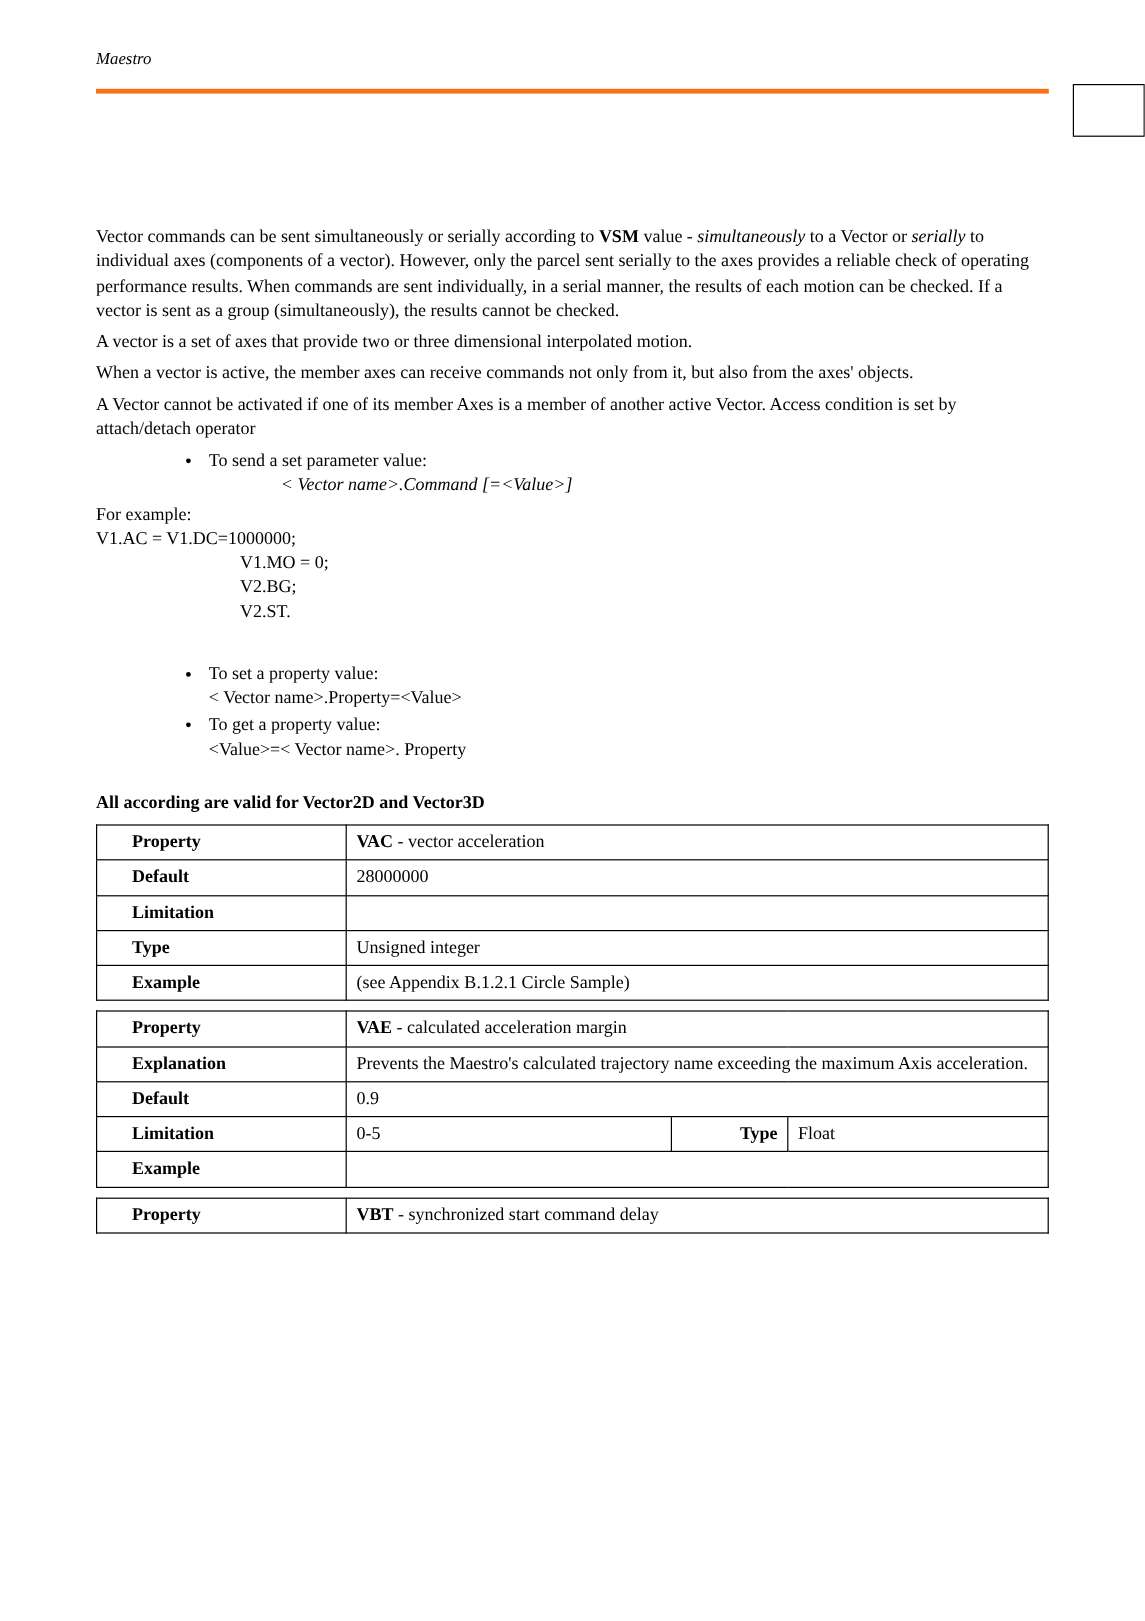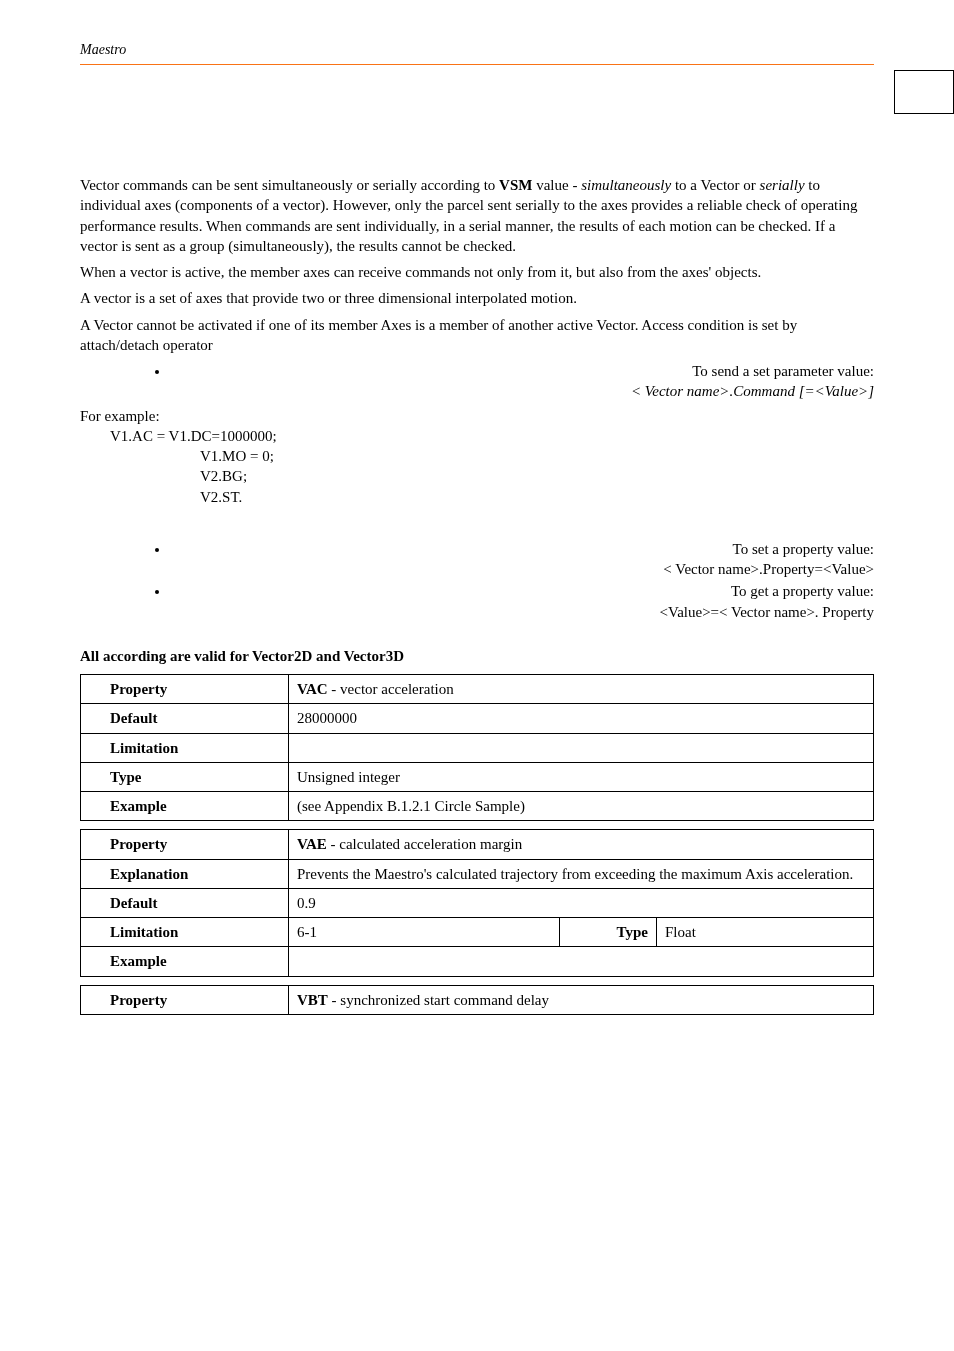--- a/index.html
+++ b/index.html
@@ -8,22 +8,22 @@
     font-family: 'Palatino Linotype', 'Book Antiqua', Palatino, serif;
     background: #fff;
     color: #000;
     width: 954px;
   }
   .page {
     padding: 40px 80px 60px 80px;
     box-sizing: border-box;
   }
   .header-area {
-    border-bottom: 1px solid #f97316;
-    padding-bottom: 6px;
+    border-bottom: 4px solid #f97316;
+    padding-bottom: 16px;
     margin-bottom: 8px;
   }
   .header-title {
     font-style: italic;
     font-size: 14px;
     font-family: 'Monotype Corsiva', 'Palatino Linotype', cursive;
   }
   .corner-box {
     position: absolute;
     right: 0;
@@ -36,27 +36,26 @@
   .page-wrap { position: relative; }
   .body-text {
     font-size: 15px;
     line-height: 1.35;
     margin-top: 110px;
   }
   .para-block { margin-bottom: 6px; }
   ul.bullets {
     margin: 4px 0 4px 90px;
     padding: 0;
-    text-align: right;
   }
   ul.bullets li {
     margin: 2px 0;
     padding-left: 4px;
   }
-  .code-indent { margin-left: 30px; }
+  .code-indent { }
   .code-indent-2 { margin-left: 120px; }
   .sec-heading {
     font-weight: bold;
     font-size: 15px;
     margin: 24px 0 8px 0;
   }
   table.prop {
     width: 100%;
     border-collapse: collapse;
     margin-bottom: 8px;
@@ -82,22 +81,22 @@
   <div class="corner-box"></div>
   <div class="page">
     <div class="header-area">
       <span class="header-title">Maestro</span>
     </div>
 
     <div class="body-text">
       <div class="para-block">
         <span>Vector commands can be sent simultaneously or serially according to </span><span class="bold">VSM</span><span> value - </span><span class="ital">simultaneously</span><span> to a Vector or </span><span class="ital">serially</span><span> to individual axes (components of a vector). However, only the parcel sent serially to the axes provides a reliable check of operating performance results. When commands are sent individually, in a serial manner, the results of each motion can be checked. If a vector is sent as a group (simultaneously), the results cannot be checked.</span>
       </div>
+      <div class="para-block">A vector is a set of axes that provide two or three dimensional interpolated motion.</div>
       <div class="para-block">When a vector is active, the member axes can receive commands not only from it, but also from the axes' objects.</div>
-      <div class="para-block">A vector is a set of axes that provide two or three dimensional interpolated motion.</div>
       <div class="para-block">A Vector cannot be activated if one of its member Axes is a member of another active Vector. Access condition is set by attach/detach operator</div>
 
       <ul class="bullets">
         <li>
           <span>To send a set parameter value:</span>
           <div class="" style="margin-left:60px;font-style:italic;">&lt; Vector name&gt;.Command [=&lt;Value&gt;]</div>
         </li>
       </ul>
 
       <div>For example:</div>
@@ -147,29 +146,29 @@
         </table>
 
       <table class="prop">
         <tbody>
             <tr>
           <td class="label">Property</td>
           <td colspan="3"><span class="bold">VAE</span><span> - calculated acceleration margin</span></td>
         </tr>
         <tr>
           <td class="label">Explanation</td>
-          <td colspan="3">Prevents the Maestro's calculated trajectory from exceeding the maximum Axis acceleration.</td>
+          <td colspan="3">Prevents the Maestro's calculated trajectory name exceeding the maximum Axis acceleration.</td>
         </tr>
         <tr>
           <td class="label">Default</td>
           <td colspan="3">0.9</td>
         </tr>
         <tr>
           <td class="label">Limitation</td>
-          <td>6-1</td>
+          <td>0-5</td>
           <td class="bold" style="width:80px;">Type</td>
           <td style="width:200px;">Float</td>
         </tr>
         <tr>
           <td class="label">Example</td>
           <td colspan="3"></td>
         </tr>
       </tbody>
         </table>
 

